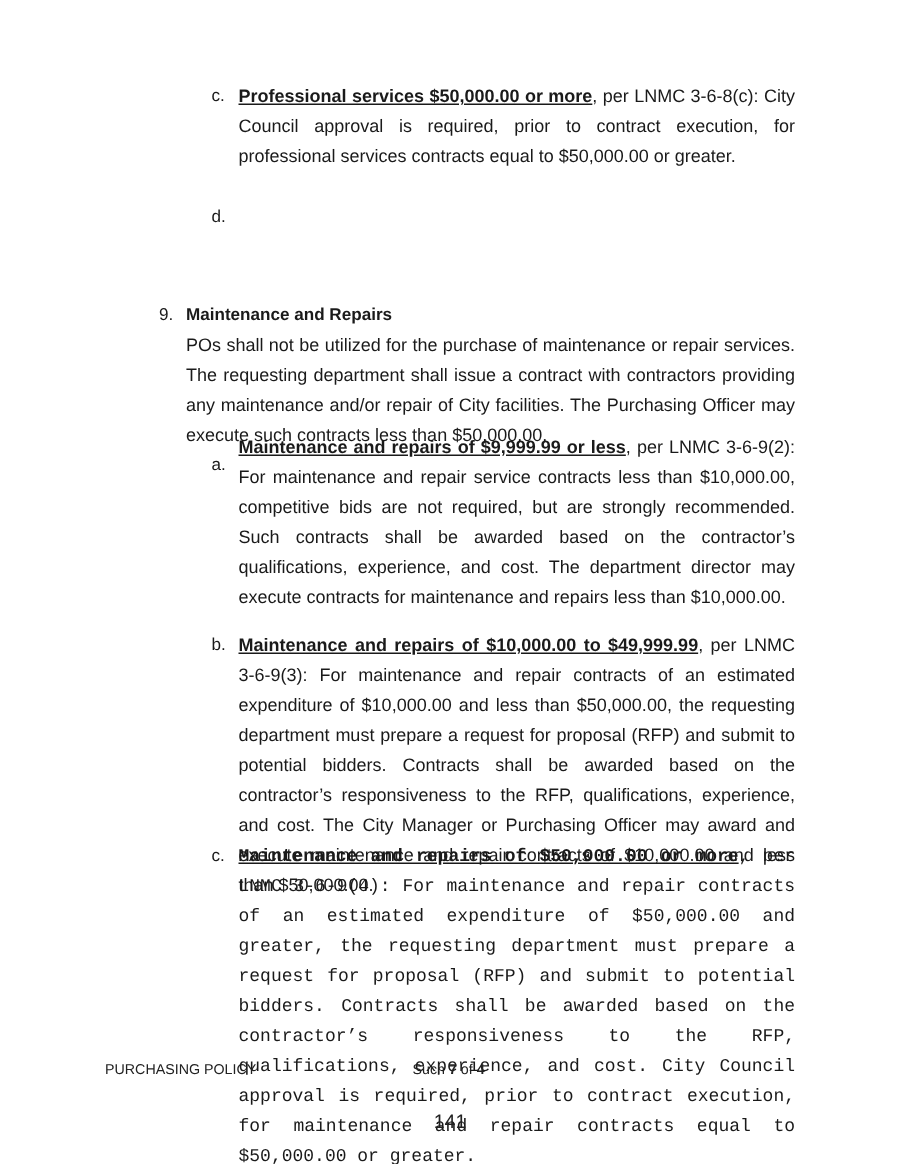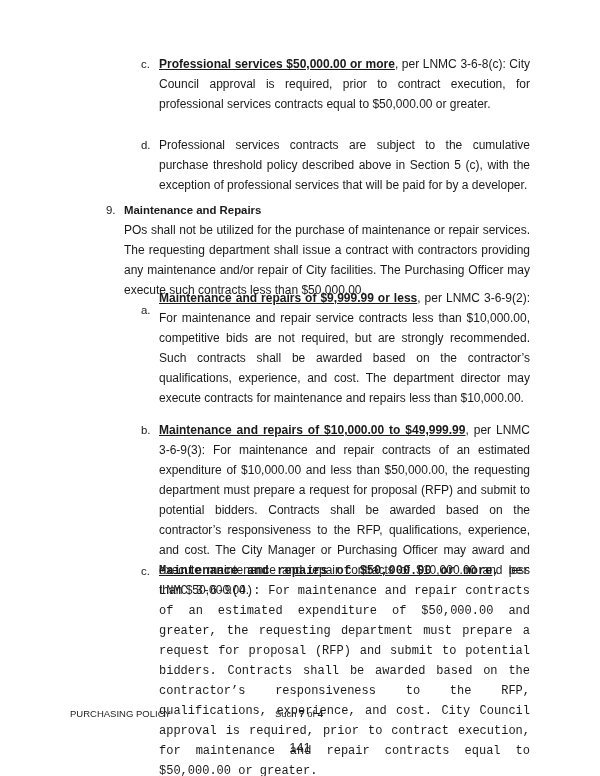--- a/index.html
+++ b/index.html
@@ -21,23 +21,20 @@
 <body>
 
 <div class="page">
 
   <span class="label" style="left:141px; top:54px;">c.</span>
   <div class="para" style="left:159px; top:54px; width:371px;">
     <span class="u">Professional services $50,000.00 or more</span><span>, per LNMC 3-6-8(c):  City Council approval is required, prior to contract execution, for professional services contracts equal to $50,000.00 or greater.</span>
   </div>
 
   <span class="label" style="left:141px; top:135px;">d.</span>
-  <div class="para" style="left:159px; top:135px; width:371px;">
-    <span>Professional services contracts are subject to the cumulative purchase threshold policy described above in Section 5 (c), with the exception of professional services that will be paid for by a developer.</span>
-  </div>
 
   <span class="label" style="left:106px; top:200px;">9.</span>
   <div class="label b" style="left:124px; top:200px;">Maintenance and Repairs</div>
   <div class="para" style="left:124px; top:220px; width:406px;">
     <span>POs shall not be utilized for the purchase of maintenance or repair services.  The requesting department shall issue a contract with contractors providing any maintenance and/or repair of City facilities.  The Purchasing Officer may execute such contracts less than $50,000.00.</span>
   </div>
 
   <span class="label" style="left:141px; top:300px;">a.</span>
   <div class="para" style="left:159px; top:288px; width:371px;">
     <span class="u">Maintenance and repairs of $9,999.99 or less</span><span>, per LNMC 3-6-9(2):  For maintenance and repair service contracts less than $10,000.00, competitive bids are not required, but are strongly recommended.  Such contracts shall be awarded based on the contractor’s qualifications, experience, and cost.  The department director may execute contracts for maintenance and repairs less than $10,000.00.</span>

